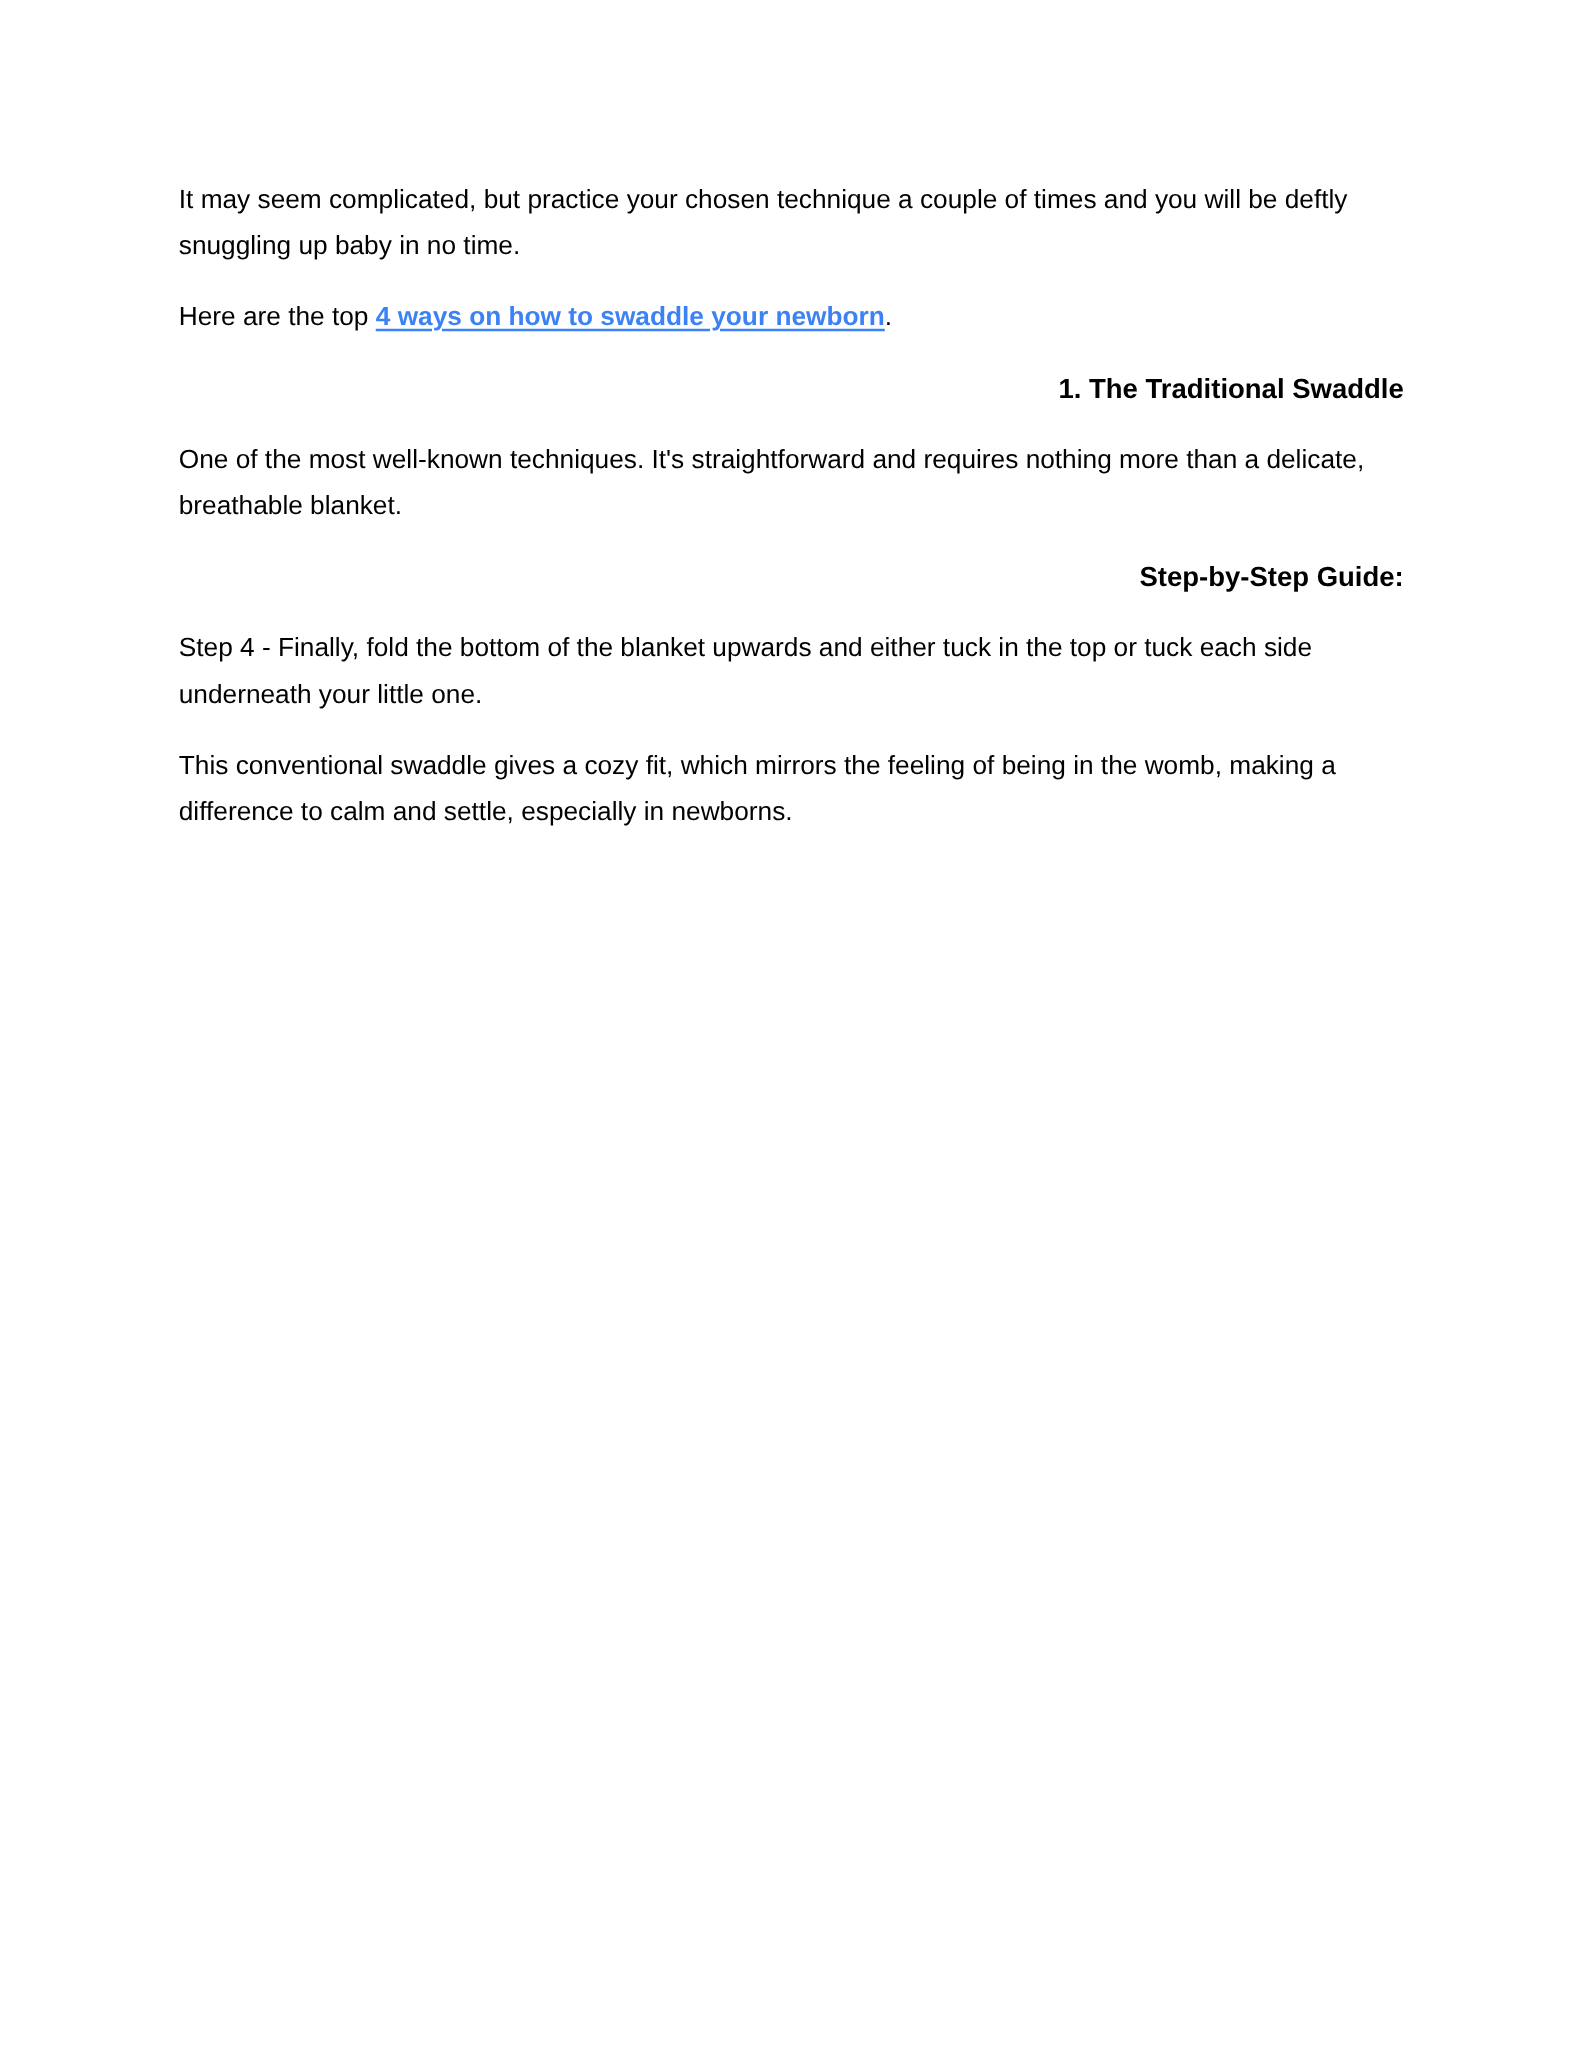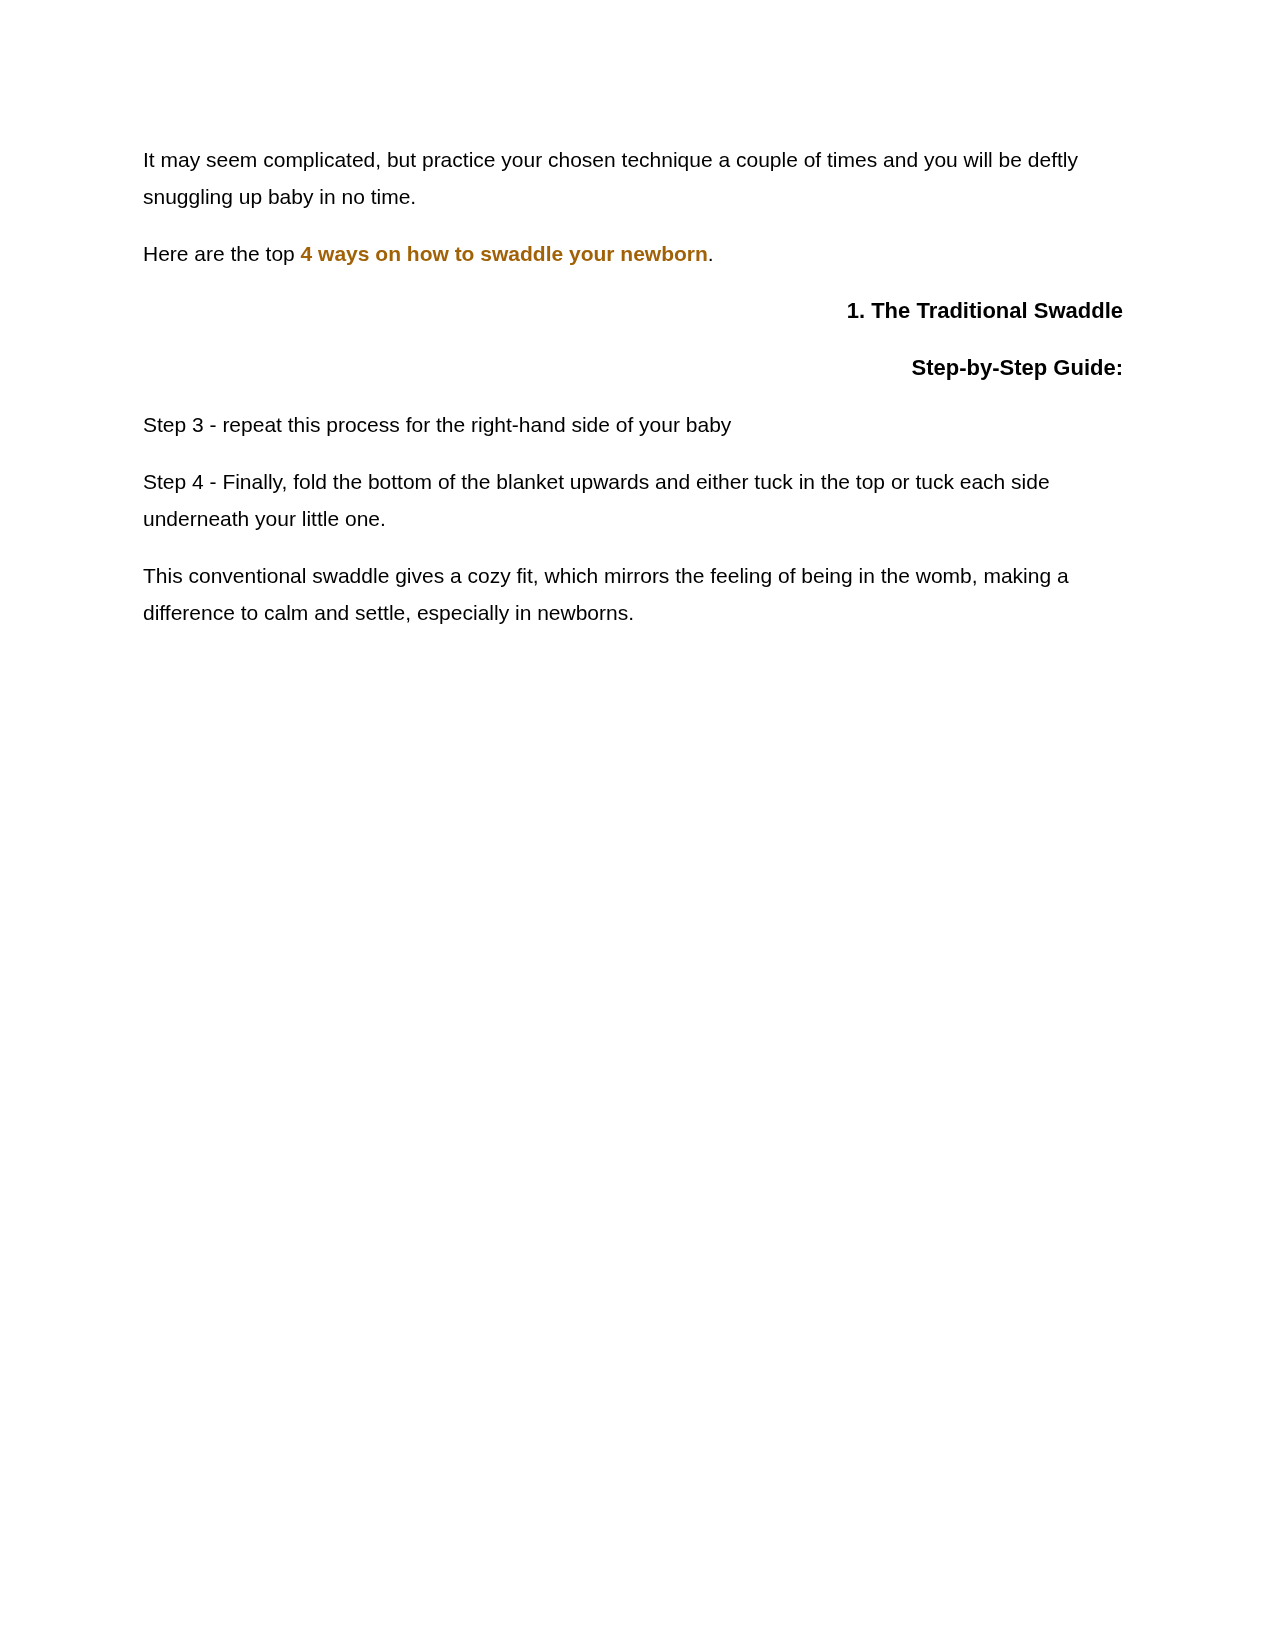--- a/index.html
+++ b/index.html
@@ -25,45 +25,46 @@
     font-weight: 400;
     margin: 0 0 20px 0;
     color: #000000;
   }
   .doc h2, .doc h3 {
     font-weight: 700;
     font-size: 22px;
     text-align: right;
   }
   a.doc-link {
-    color: #a16207;
+    color: #3b82f6;
     font-weight: 700;
+    text-decoration: underline;
     text-decoration-thickness: 2px;
     text-underline-offset: 3px;
     cursor: pointer;
   }
 </style>
 </head>
 <body>
 
 <div class="page">
   <div class="doc">
 
     <p>It may seem complicated, but practice your chosen technique a couple of times and you will be deftly snuggling up baby in no time.</p>
 
     <p><span>Here are the top </span><a class="doc-link">4 ways on how to swaddle your newborn</a><span>.</span></p>
 
     <h2>1. The Traditional Swaddle</h2>
 
+    <p>One of the most well-known techniques. It's straightforward and requires nothing more than a delicate, breathable blanket.</p>
 
     <h3>Step-by-Step Guide:</h3>
 
 
 
-    <p>Step 3 - repeat this process for the right-hand side of your baby</p>
 
     <p>Step 4 - Finally, fold the bottom of the blanket upwards and either tuck in the top or tuck each side underneath your little one.</p>
 
 
     <p>This conventional swaddle gives a cozy fit, which mirrors the feeling of being in the womb, making a difference to calm and settle, especially in newborns.</p>
 
   </div>
 </div>
 
 </body></html>

